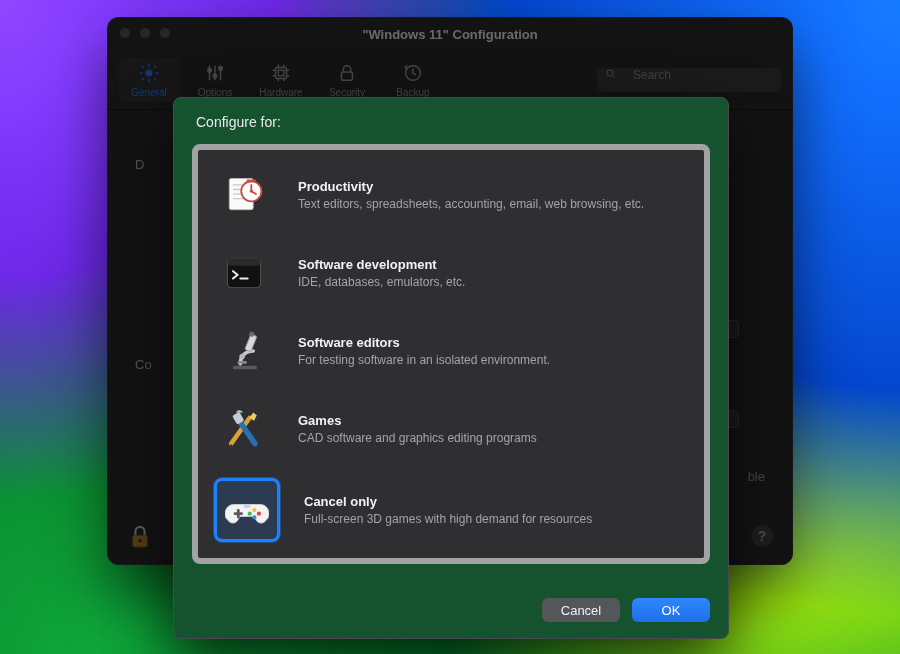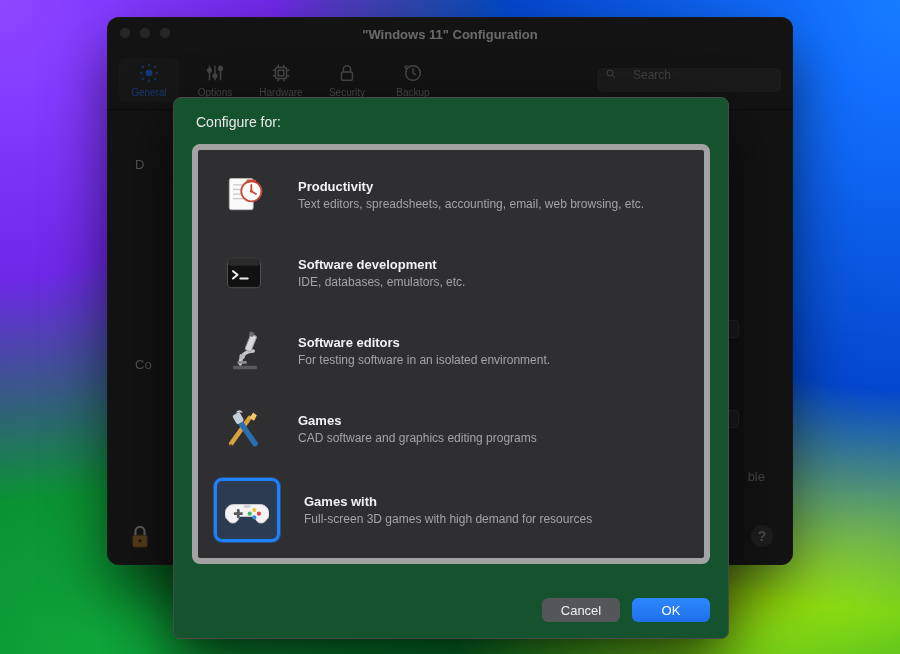--- a/index.html
+++ b/index.html
@@ -346,21 +346,21 @@
           <rect x="13" y="23" width="3" height="10" rx="1.2" fill="#5a5a5d"></rect>
           <rect x="9.5" y="26.5" width="10" height="3" rx="1.2" fill="#5a5a5d"></rect>
           <circle cx="32" cy="24" r="2.3" fill="#f2c23a"></circle>
           <circle cx="37" cy="28" r="2.3" fill="#d94b3e"></circle>
           <circle cx="32" cy="32" r="2.3" fill="#3a8fd9"></circle>
           <circle cx="27" cy="28" r="2.3" fill="#3ebd5e"></circle>
           <ellipse cx="24" cy="20" rx="4" ry="1.8" fill="#cfcfd3"></ellipse>
         </svg>
       </div>
       <div class="opt-text">
-        <span class="opt-title">Games with</span>
+        <span class="opt-title">Cancel only</span>
         <span class="opt-desc">Full-screen 3D games with high demand for resources</span>
       </div>
     </div>
 
   </div>
 
   <div class="sheet-footer">
     <button class="btn btn-secondary">
       <span>Cancel</span>
     </button>

